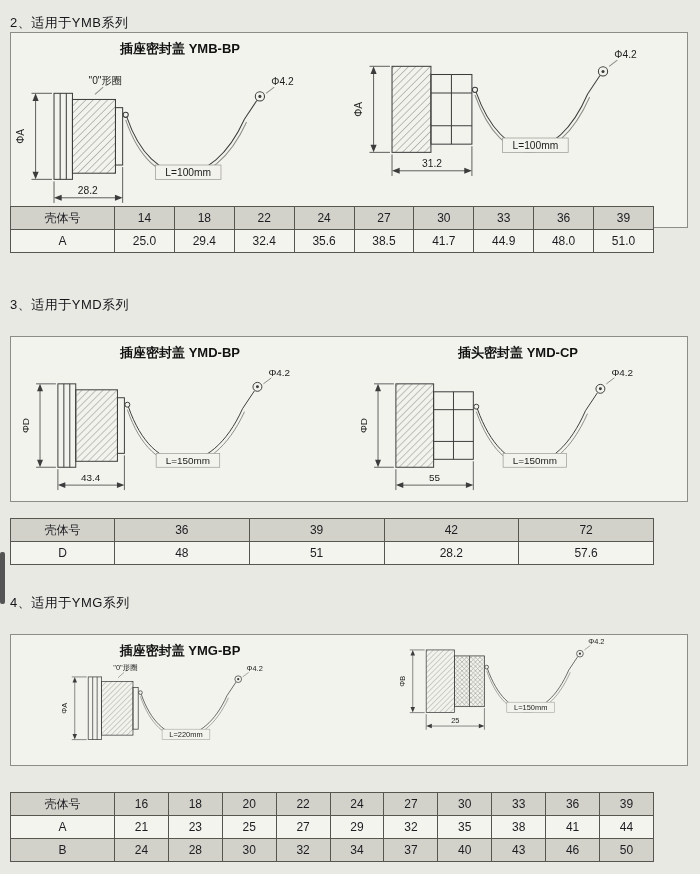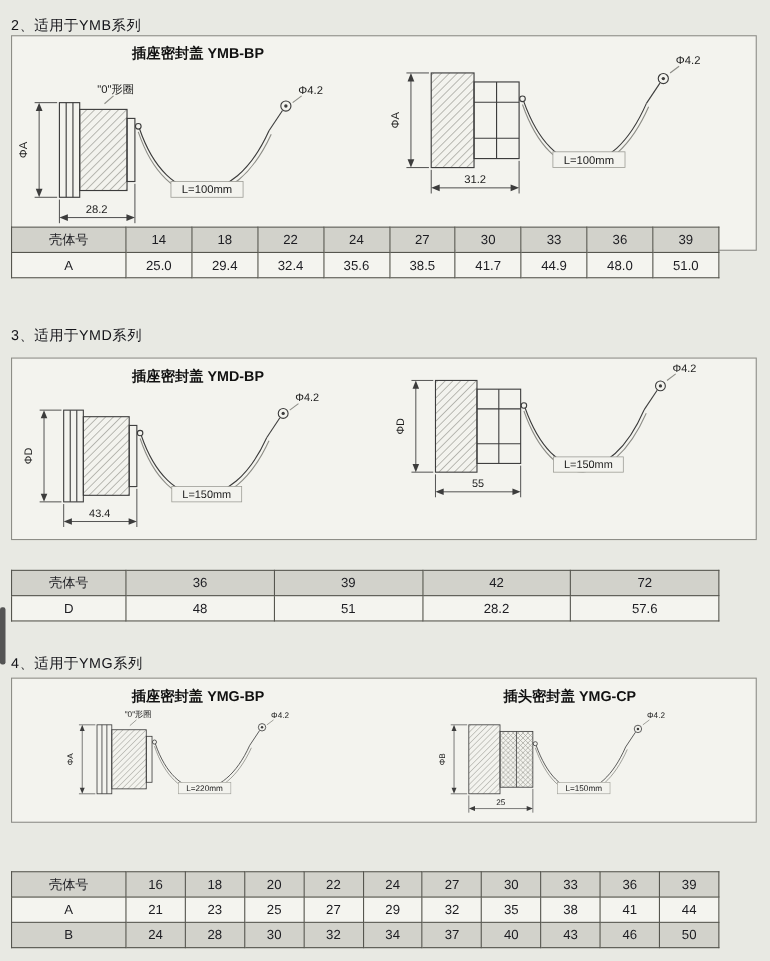--- a/index.html
+++ b/index.html
@@ -173,21 +173,21 @@
         <td>41.7</td>
         <td>44.9</td>
         <td>48.0</td>
         <td>51.0</td>
       </tr>
     </tbody>
   </table>
 
 <div class="heading" style="top:296px">3、适用于YMD系列</div>
 
-<div class="panel" style="top:325px;height:166px">
+<div class="panel" style="top:336px;height:166px">
   <div class="drawing">
     <div class="d-title">插座密封盖 YMD-BP</div>
     <svg class="d-svg" viewBox="0 0 330 138" preserveAspectRatio="xMidYMid meet">
       <g class="ln">
         <rect x="42" y="20" width="18" height="84"></rect>
         <line x1="48" y1="20" x2="48" y2="104"></line>
         <line x1="54" y1="20" x2="54" y2="104"></line>
         <rect x="60" y="26" width="42" height="72" fill="url(#hatch)"></rect>
         <rect x="102" y="34" width="7" height="56"></rect>
       </g>
@@ -213,20 +213,21 @@
       <line class="ln" x1="228" y1="45" x2="240" y2="27"></line>
       <circle class="ln" cx="243" cy="23" r="4.5"></circle>
       <circle cx="243" cy="23" r="1.5" fill="#3c3c3c"></circle>
       <rect class="lbox" x="141" y="90" width="64" height="14"></rect>
       <text class="dim" x="173" y="100.5" text-anchor="middle">L=150mm</text>
       <text class="dim" x="265" y="12" text-anchor="middle">Φ4.2</text>
       <line class="ln2" x1="257" y1="14" x2="249" y2="20"></line>
     </svg>
   </div>
   <div class="drawing">
+    <div class="d-title">插头密封盖 YMD-CP</div>
     <svg class="d-svg" viewBox="0 0 330 138" preserveAspectRatio="xMidYMid meet">
       <g class="ln">
         <rect x="42" y="20" width="38" height="84" fill="url(#hatch)"></rect>
         <rect x="80" y="28" width="40" height="68"></rect>
         <line x1="80" y1="46" x2="120" y2="46"></line>
         <line x1="80" y1="78" x2="120" y2="78"></line>
         <line x1="100" y1="28" x2="100" y2="96"></line>
       </g>
       <g class="ln thin">
         <line x1="40" y1="20" x2="20" y2="20"></line>
@@ -272,21 +273,21 @@
         <td>48</td>
         <td>51</td>
         <td>28.2</td>
         <td>57.6</td>
       </tr>
     </tbody>
   </table>
 
 <div class="heading" style="top:594px">4、适用于YMG系列</div>
 
-<div class="panel" style="top:616px;height:132px">
+<div class="panel" style="top:634px;height:132px">
   <div class="drawing">
     <div class="d-title">插座密封盖 YMG-BP</div>
     <svg class="d-svg" viewBox="0 0 330 138" preserveAspectRatio="xMidYMid meet">
       <text class="dim" x="92" y="11" text-anchor="middle">"0"形圈</text>
       <line class="ln2" x1="90" y1="14" x2="82" y2="21"></line>
       <g class="ln">
         <rect x="42" y="20" width="18" height="84"></rect>
         <line x1="48" y1="20" x2="48" y2="104"></line>
         <line x1="54" y1="20" x2="54" y2="104"></line>
         <rect x="60" y="26" width="42" height="72" fill="url(#hatch)"></rect>
@@ -306,21 +307,20 @@
       <line class="ln" x1="228" y1="45" x2="240" y2="27"></line>
       <circle class="ln" cx="243" cy="23" r="4.5"></circle>
       <circle cx="243" cy="23" r="1.5" fill="#3c3c3c"></circle>
       <rect class="lbox" x="141" y="90" width="64" height="14"></rect>
       <text class="dim" x="173" y="100.5" text-anchor="middle">L=220mm</text>
       <text class="dim" x="265" y="12" text-anchor="middle">Φ4.2</text>
       <line class="ln2" x1="257" y1="14" x2="249" y2="20"></line>
     </svg>
   </div>
   <div class="drawing">
-    <div class="d-title">插头密封盖 YMG-CP</div>
     <svg class="d-svg" viewBox="0 0 330 138" preserveAspectRatio="xMidYMid meet">
       <g class="ln">
         <rect x="42" y="20" width="38" height="84" fill="url(#hatch)"></rect>
         <rect x="80" y="28" width="40" height="68" fill="url(#xhatch)"></rect>
         <line x1="100" y1="28" x2="100" y2="96"></line>
       </g>
       <g class="ln thin">
         <line x1="40" y1="20" x2="20" y2="20"></line>
         <line x1="40" y1="104" x2="20" y2="104"></line>
         <line x1="24" y1="27" x2="24" y2="97"></line>

